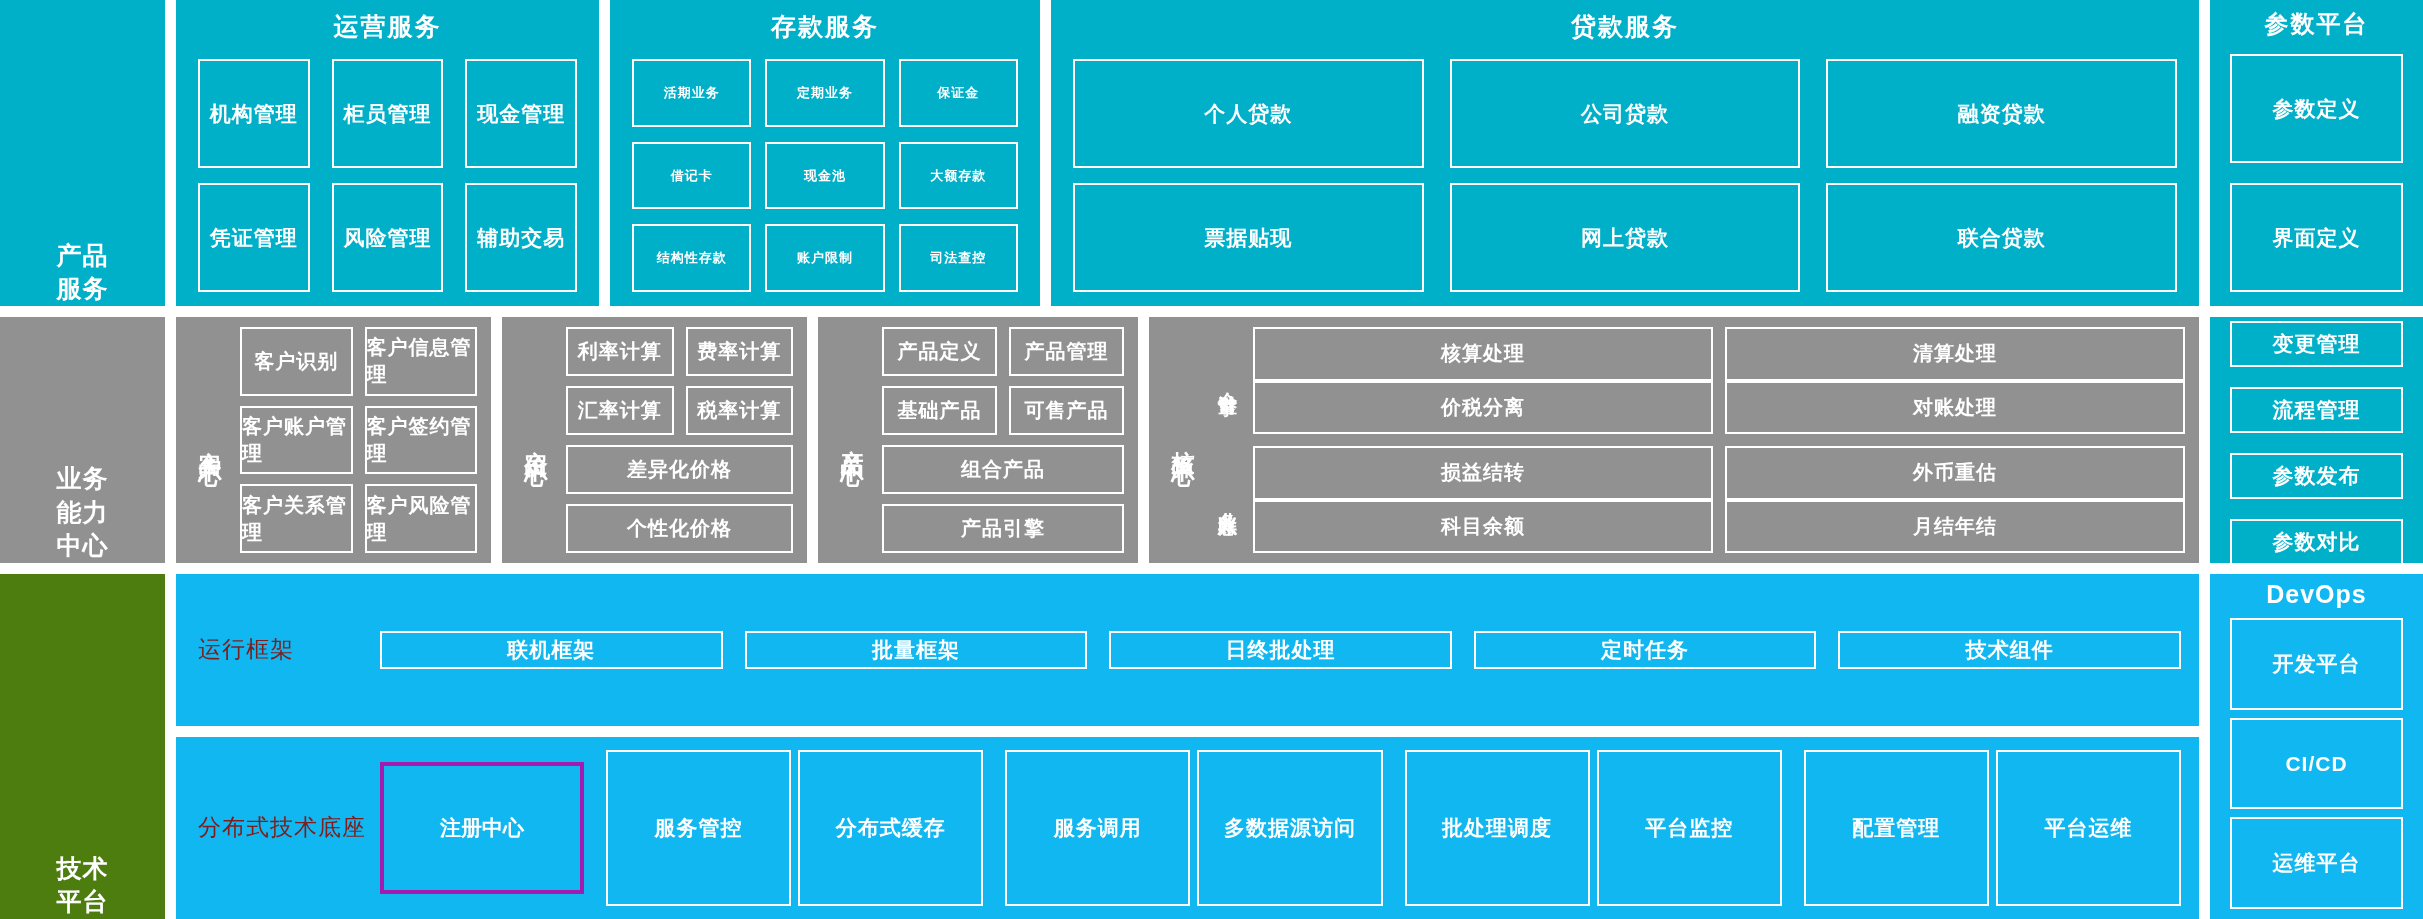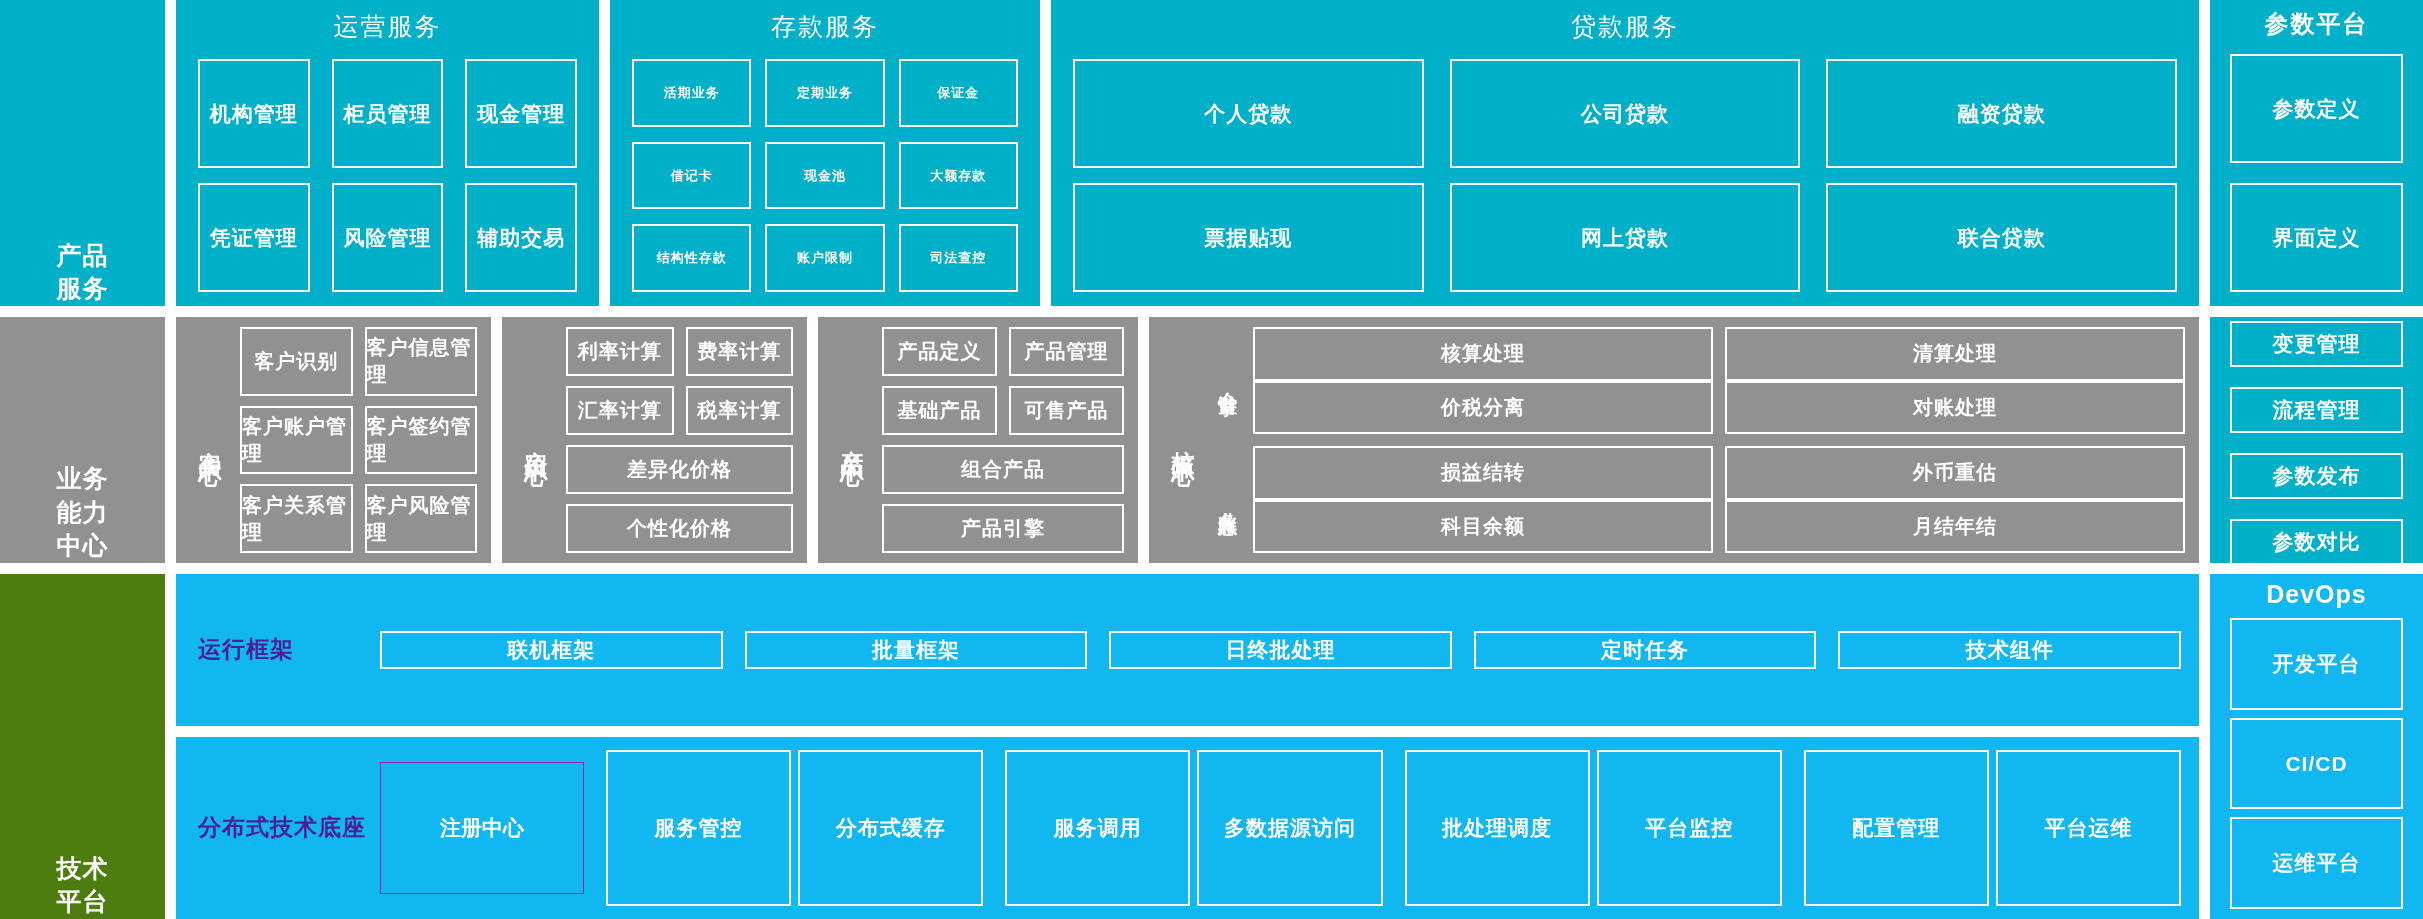--- a/index.html
+++ b/index.html
@@ -54,21 +54,21 @@
 
   .svc-group {
     background: #00AFC8;
     padding: 10px 22px 14px 22px;
     display: flex;
     flex-direction: column;
   }
   .svc-title {
     color: #ffffff;
     font-size: 25px;
-    font-weight: normal;
+    font-weight: bold;
     text-align: center;
     letter-spacing: 2px;
     margin-bottom: 16px;
   }
   .svc-rows { display: flex; flex-direction: column; gap: 15px; flex: 1; }
   .svc-line { display: flex; gap: 22px; flex: 1; }
   .cell {
     flex: 1;
     border: 2px solid #ffffff;
     color: #ffffff;
@@ -179,32 +179,32 @@
     background: #11B7F0;
     display: flex;
     align-items: center;
     padding: 9px 18px 9px 16px;
   }
   .tech-block.runtime { flex: 0 0 44%; }
   .tech-block.base    { flex: 1; margin-top: 11px; }
 
   .tech-name {
     flex: 0 0 188px;
-    color: #4c1d95;
+    color: #7f1d1d;
     font-size: 23px;
-    font-weight: bold;
+    font-weight: normal;
     letter-spacing: 1px;
     padding-left: 6px;
   }
   .tech-cells { flex: 1; display: flex; gap: 22px; height: 100%; align-items: center; }
   .tech-cells .cell { font-size: 21px; min-height: 38px; height: 38px; }
 
   .base-wide {
     flex: 0 0 204px;
-    border: 1px solid #a21caf;
+    border: 4px solid #a21caf;
     color: #ffffff;
     font-size: 21px;
     font-weight: bold;
     display: flex;
     align-items: center;
     justify-content: center;
     align-self: stretch;
     margin: 16px 0;
   }
   .base-cols { flex: 1; display: flex; gap: 22px; align-self: stretch; margin: 4px 0; }

